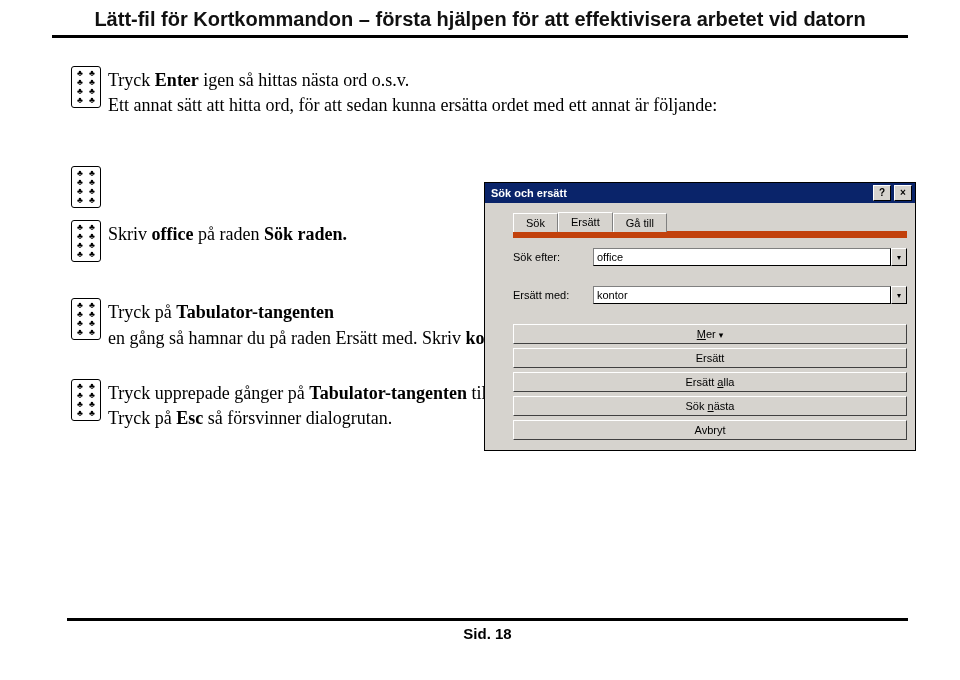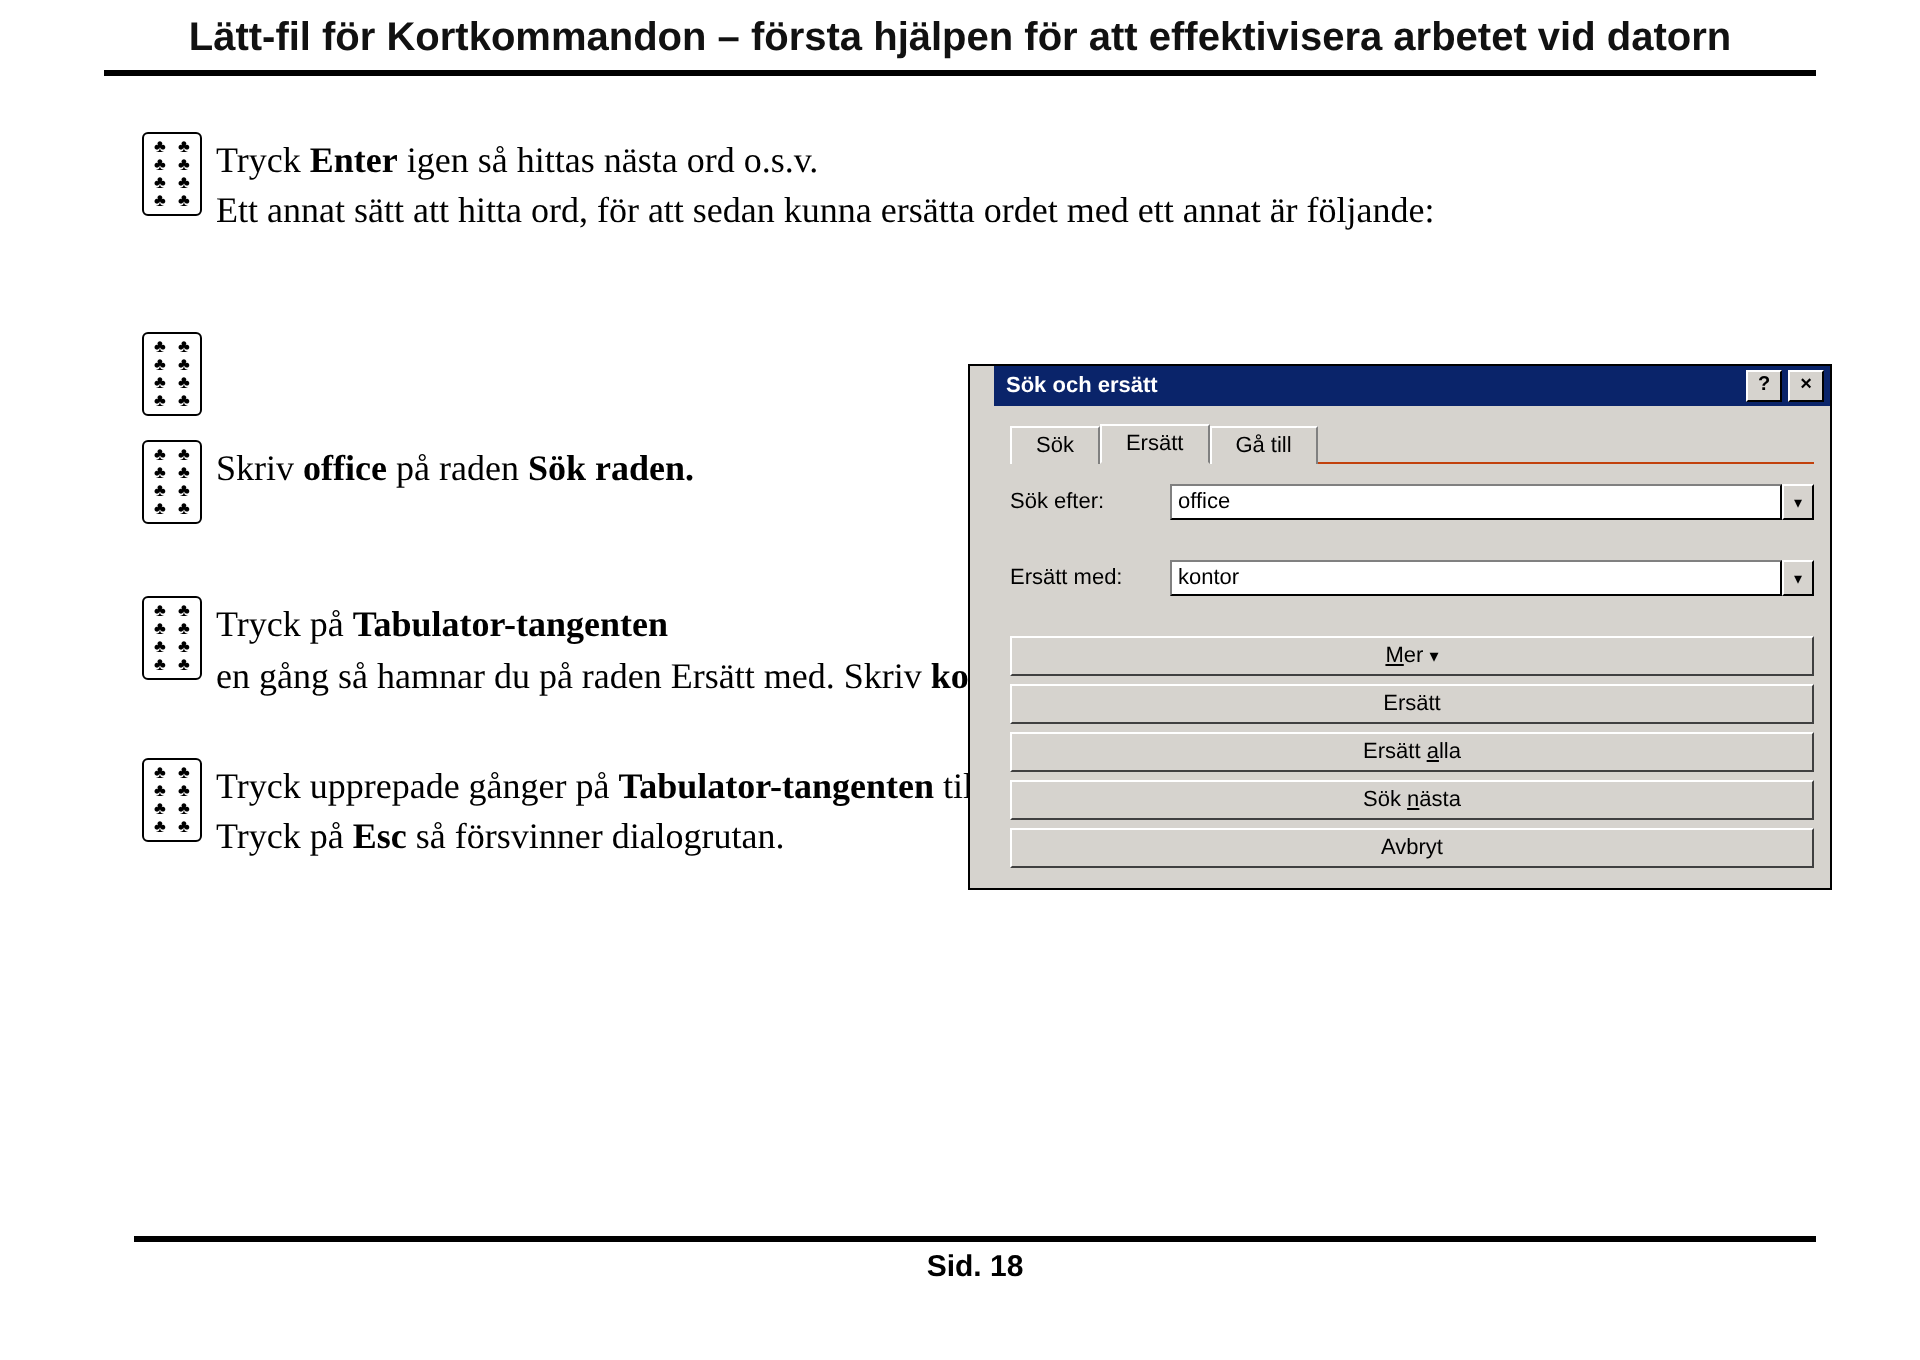--- a/index.html
+++ b/index.html
@@ -74,21 +74,20 @@
     right: 44px;
     top: 182px;
     width: 432px;
   }
   .dlg {
     background: #d6d3ce;
     border: 1px solid #000;
     font-family: "MS Sans Serif", Tahoma, Verdana, sans-serif;
     font-size: 11px;
     color: #000;
-    padding-left: 12px;
   }
   .dlg-titlebar {
     background: #0a246a;
     color: #fff;
     display: flex;
     align-items: center;
     padding: 2px 3px 2px 6px;
     font-weight: bold;
   }
   .dlg-titlebar .t { flex: 1; }
@@ -100,21 +99,21 @@
     border-top-color: #fff;
     border-left-color: #fff;
     margin-left: 3px;
     display: inline-flex;
     align-items: center;
     justify-content: center;
     color: #000;
     font-size: 10px;
     line-height: 1;
   }
-  .dlg-body { padding: 6px 8px 10px 8px; }
+  .dlg-body { padding: 6px 8px 10px 8px; margin-left: 20px; }
   .tabs {
     display: flex;
     align-items: flex-end;
     height: 22px;
     position: relative;
   }
   .tab {
     padding: 3px 12px;
     background: #d6d3ce;
     border: 1px solid #808080;
@@ -128,21 +127,21 @@
   }
   .tab.active {
     border: 1px solid #000;
     border-bottom: 1px solid #d6d3ce;
     border-top-color: #fff;
     border-left-color: #fff;
     border-right-color: #808080;
     z-index: 2;
   }
   .tabpanel {
-    border-top: 1px solid #c2410c;
+    border-top: 7px solid #c2410c;
     padding: 10px 0 0 0;
   }
   .field-row {
     display: flex;
     align-items: center;
     margin-bottom: 20px;
   }
   .field-row label {
     width: 80px;
     font-size: 11px;

